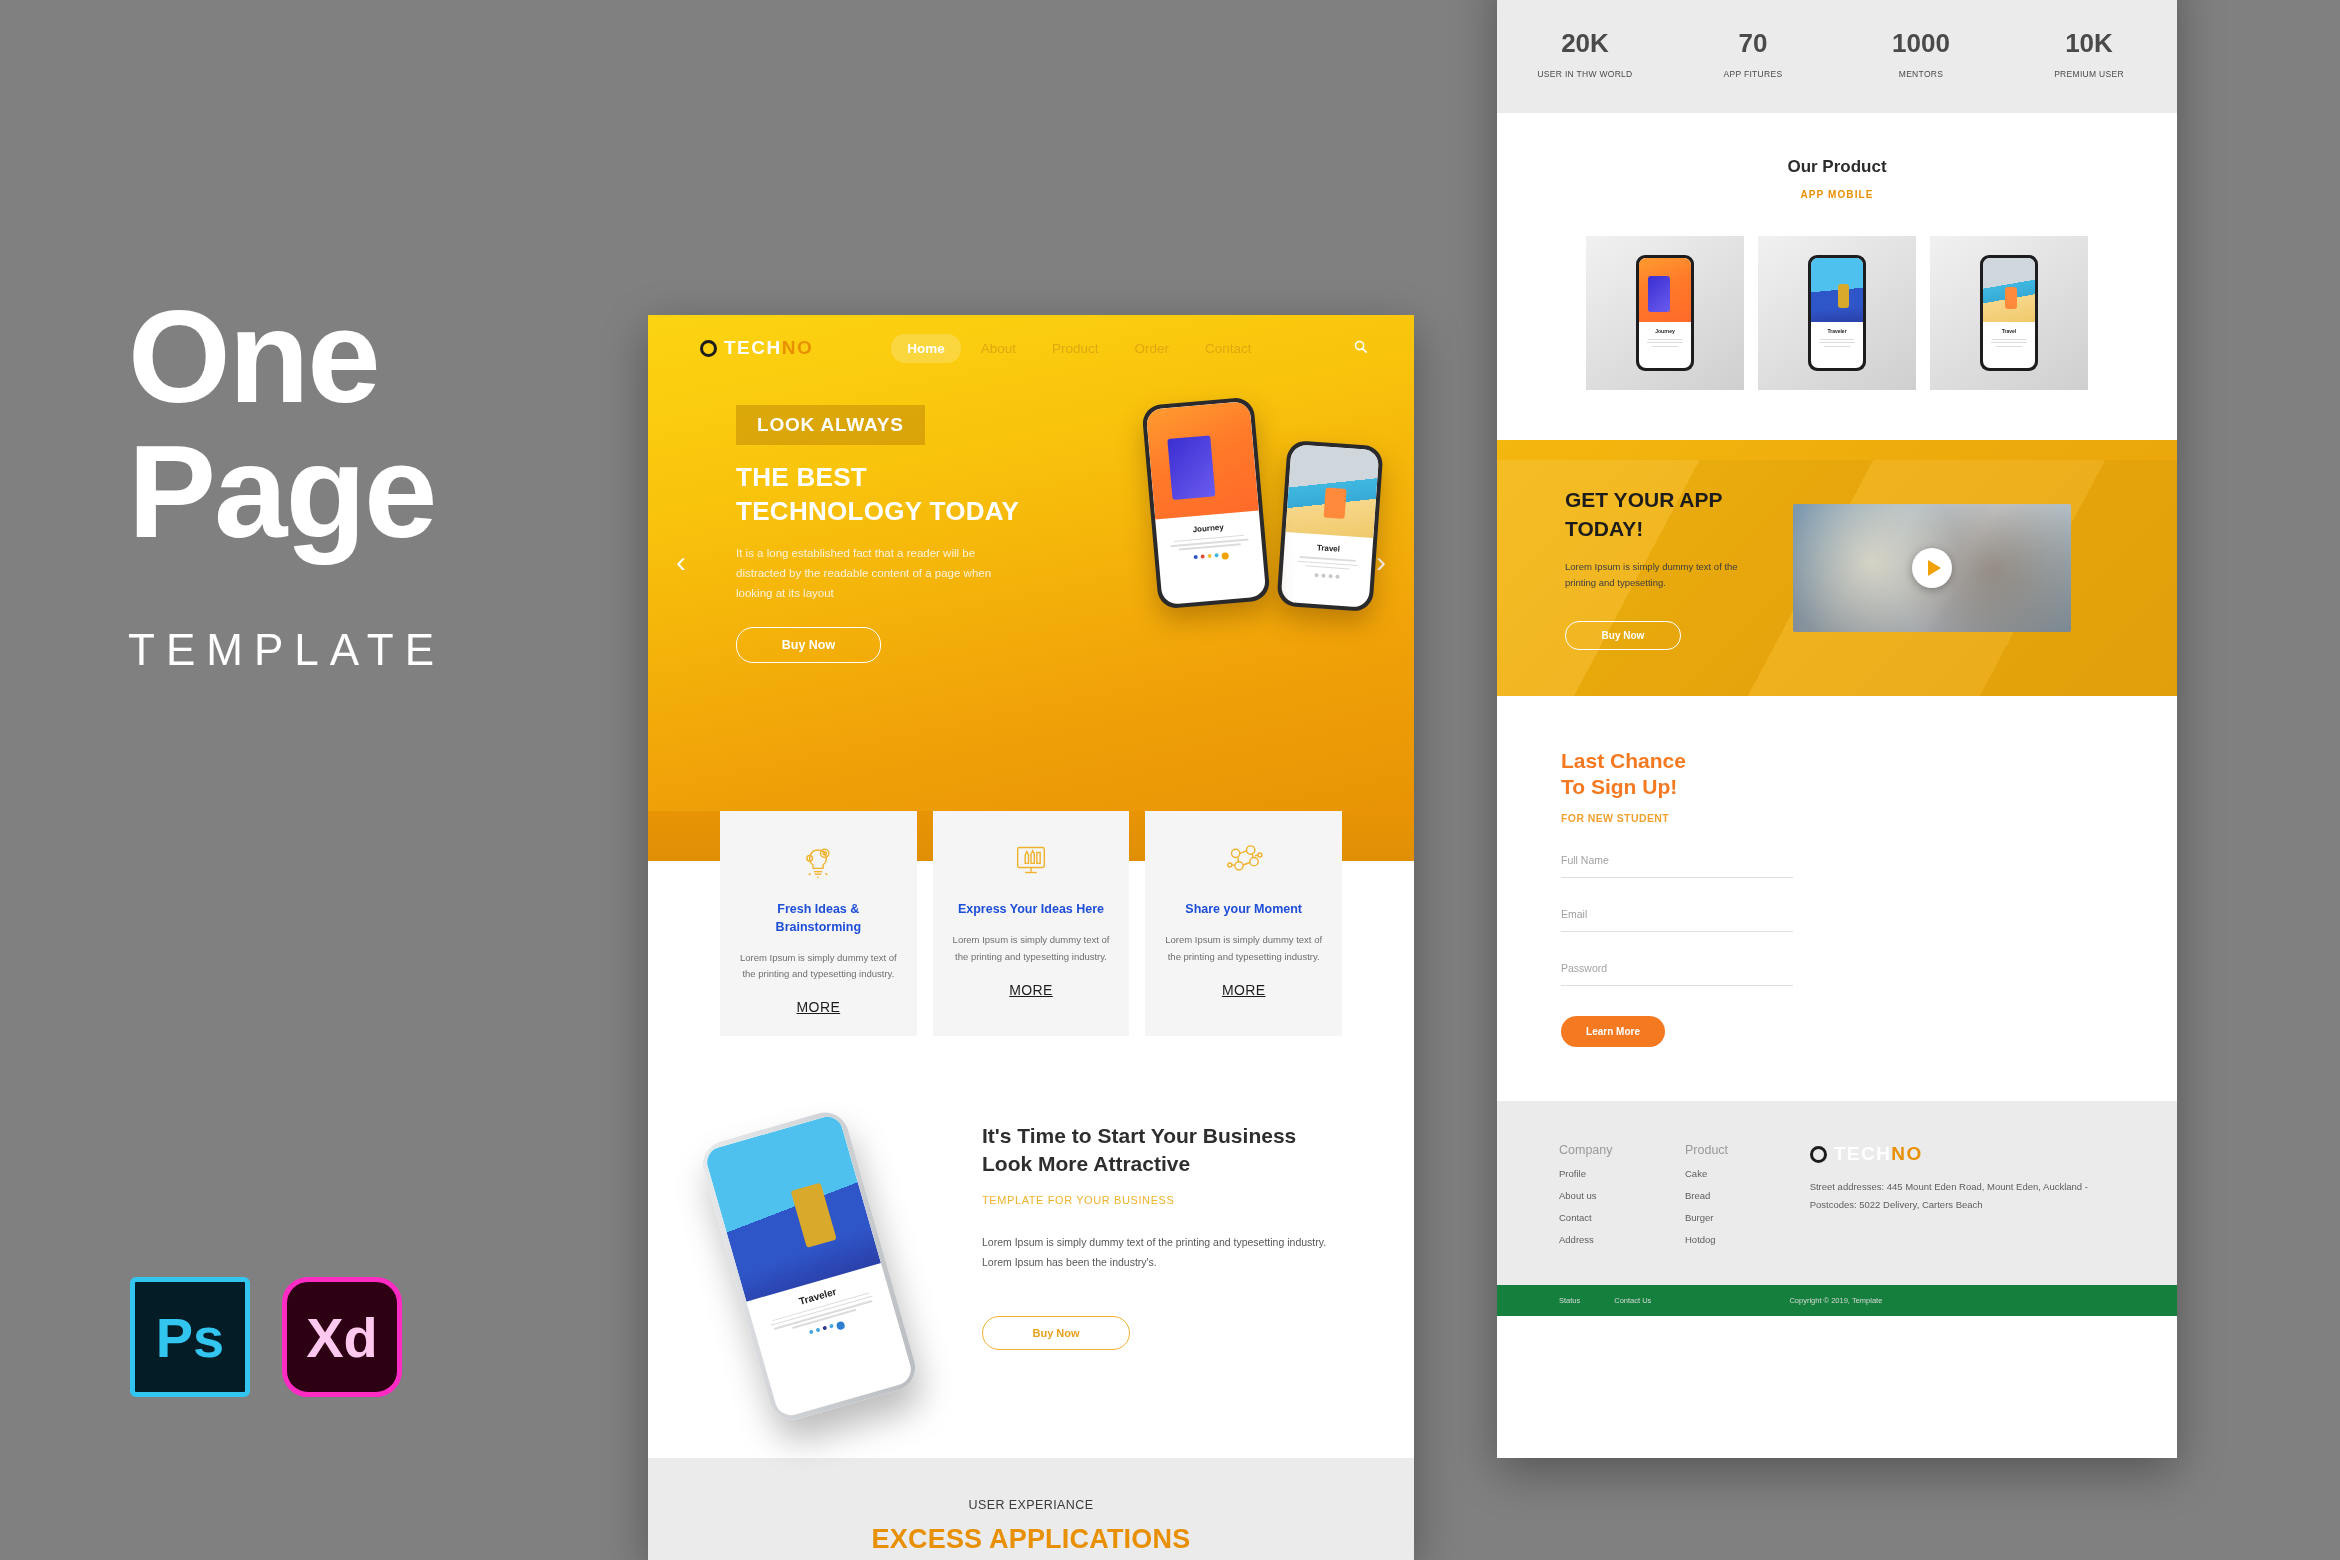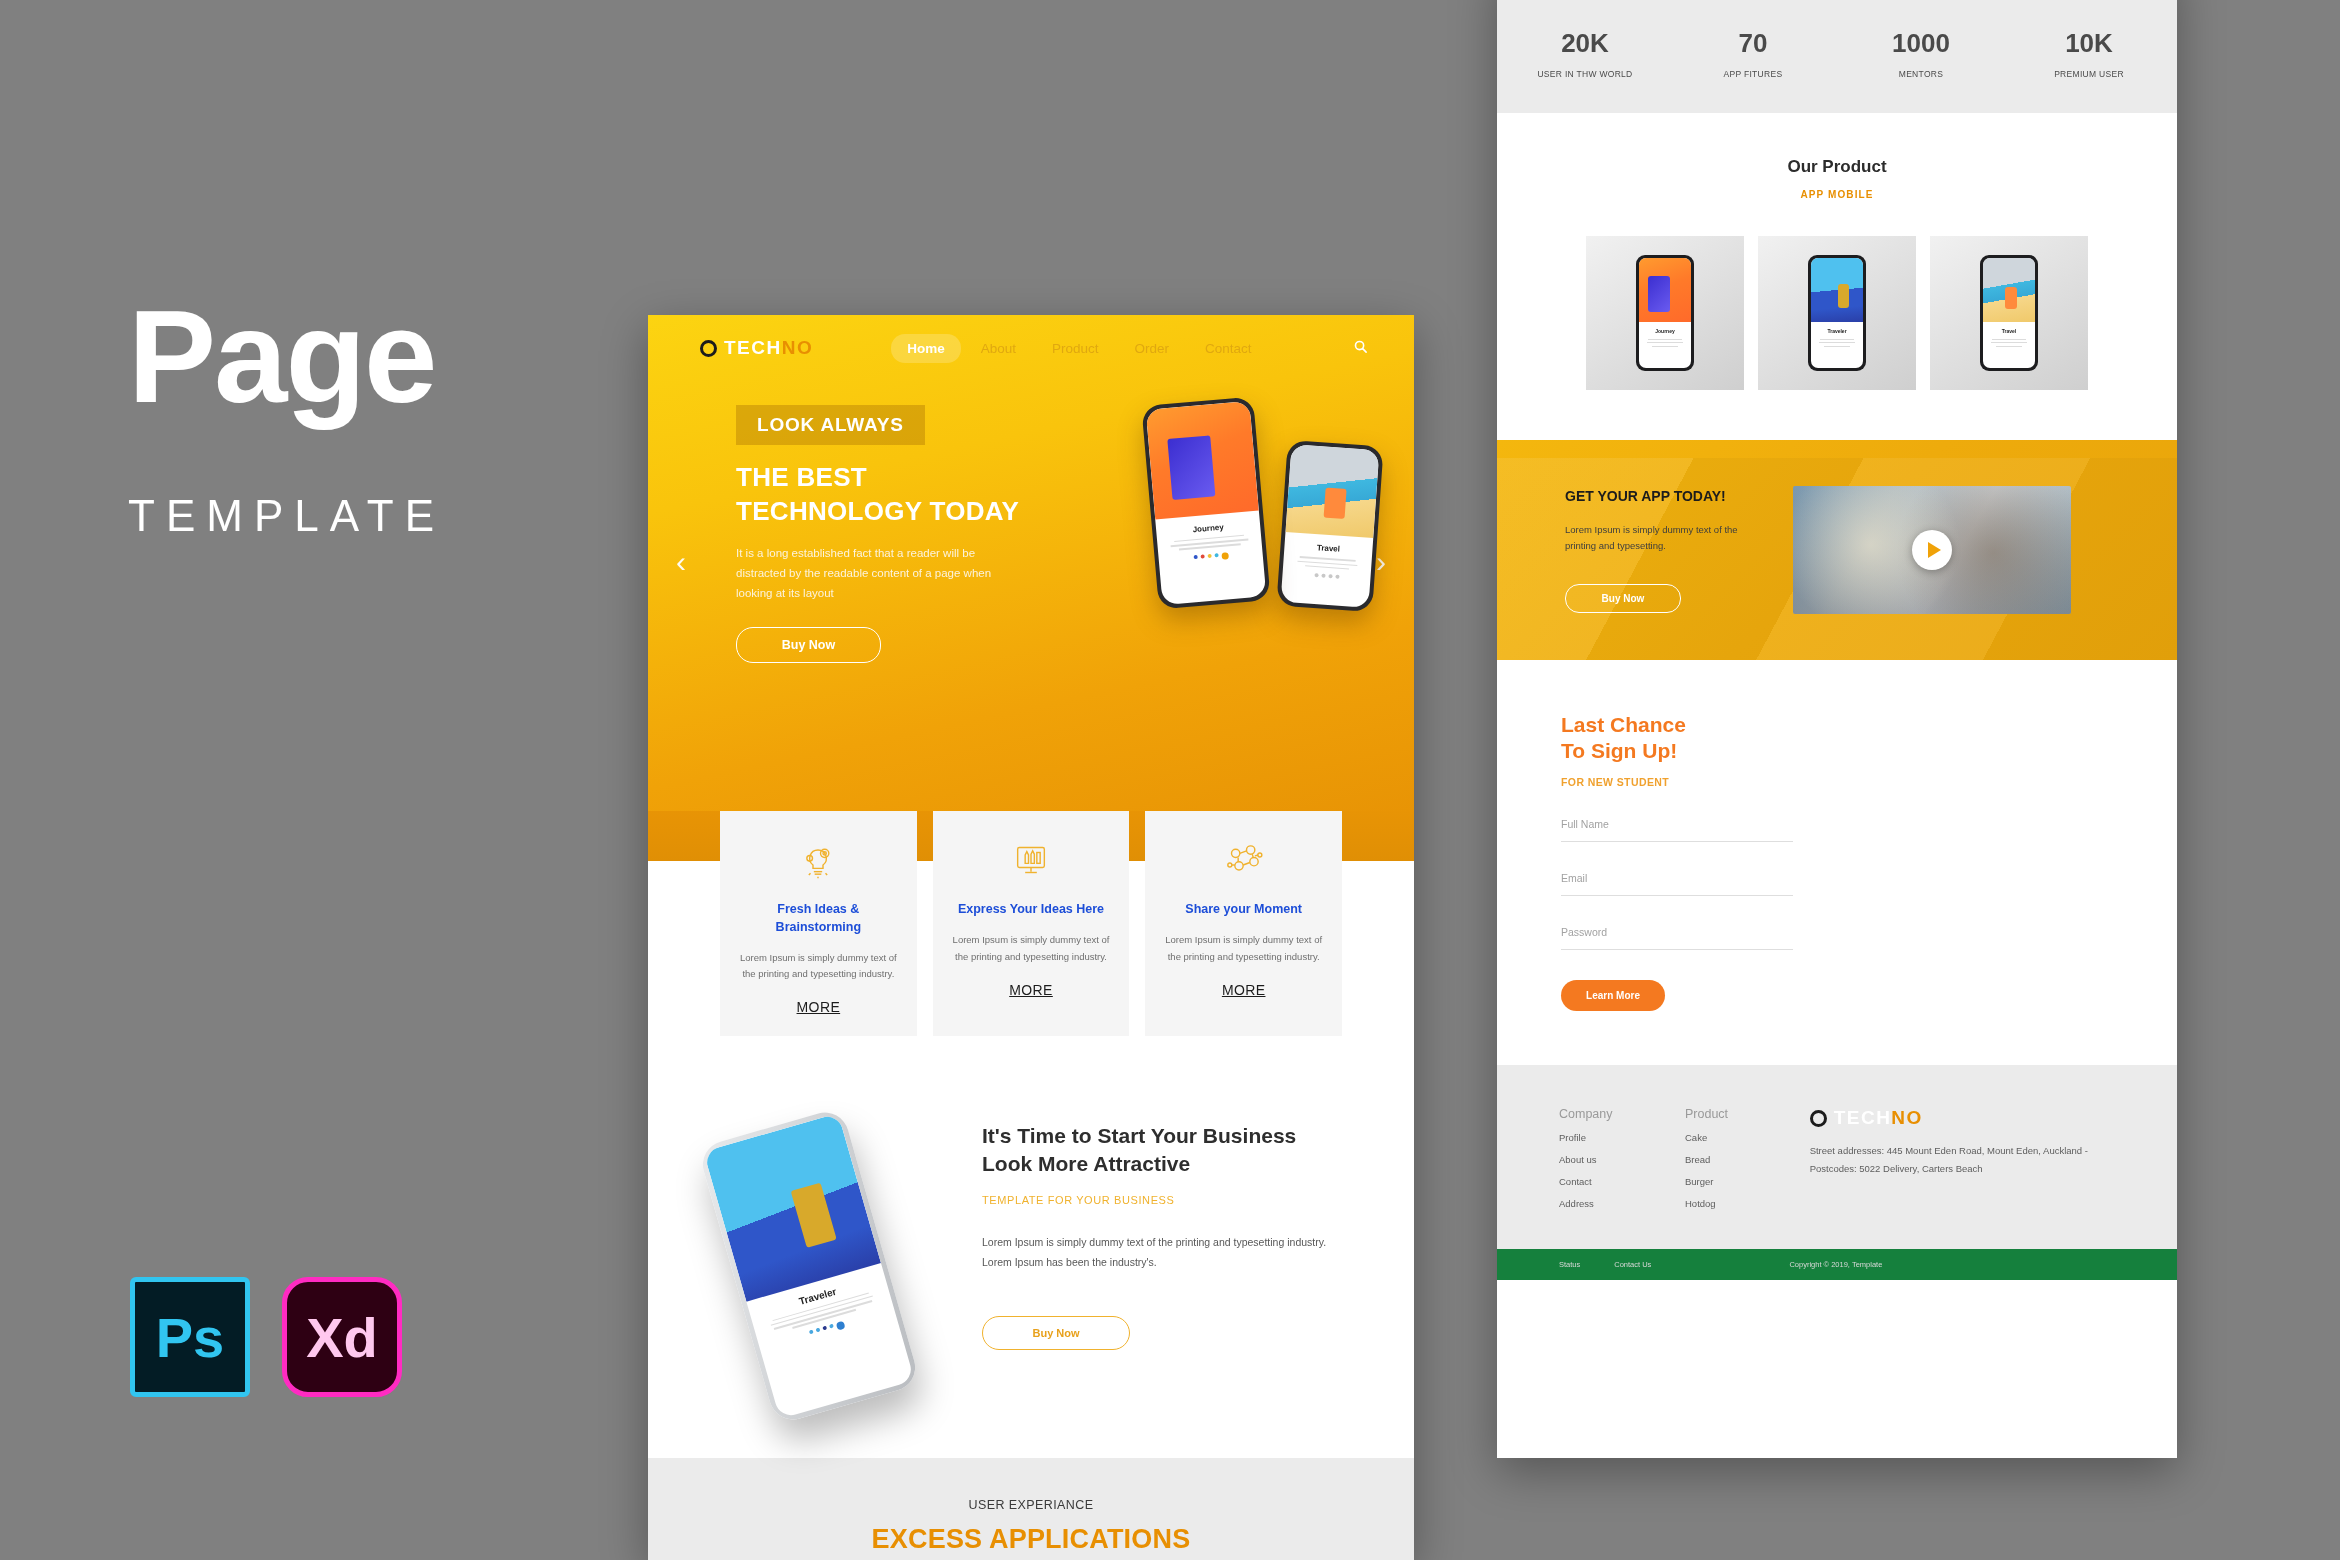--- a/index.html
+++ b/index.html
@@ -122,21 +122,21 @@
   .prod-tile { width: 158px; height: 154px; background: linear-gradient(145deg,#f1f1f1,#cfcfcf);
                display: flex; align-items: center; justify-content: center; }
   .tile-phone { width: 58px; height: 116px; background: #1d1d1f; border-radius: 9px; padding: 3px; }
 
   .cta { position: relative; background: linear-gradient(135deg,#f4b70e 0%,#eeab0c 50%,#e8a40a 100%);
          padding: 46px 0 46px 68px; overflow: hidden; }
   .cta:before { content:""; position:absolute; left:-10%; top:8%; width:120%; height:110%;
                 background: linear-gradient(118deg, rgba(255,255,255,0.09) 0 28%, rgba(0,0,0,0.035) 28% 46%, rgba(255,255,255,0.07) 46% 70%, rgba(0,0,0,0.03) 70%); }
   .cta-inner { position: relative; display: flex; align-items: center; gap: 28px; }
   .cta-left { width: 200px; }
-  .cta-h { font-size: 14px; font-weight: bold; color: #1c1c1c; line-height: 1.38; }
+  .cta-h { font-size: 21px; font-weight: bold; color: #1c1c1c; line-height: 1.38; }
   .cta-p { font-size: 9.5px; color: #3e3e3e; line-height: 1.7; margin-top: 15px; }
   .cta-btn { display: inline-block; margin-top: 30px; border: 1.4px solid #ffffff; color: #ffffff;
              font-size: 10px; font-weight: bold; width: 116px; text-align: center; padding: 8px 0; border-radius: 14px; }
   .video { position: relative; width: 278px; height: 128px; border-radius: 2px; overflow: hidden;
            background: linear-gradient(120deg,#7fa0b8 0%,#b9c6cc 30%,#d8dde0 58%,#9fb3bd 100%); }
   .video:before { content:""; position:absolute; inset:0;
            background: radial-gradient(circle at 28% 46%, rgba(255,244,214,0.55), transparent 42%),
                        radial-gradient(circle at 72% 52%, rgba(120,95,70,0.45), transparent 46%),
                        linear-gradient(180deg, rgba(60,60,70,0.08), rgba(40,40,50,0.30)); }
   .play { position: absolute; left: 50%; top: 50%; transform: translate(-50%,-50%);
@@ -179,20 +179,21 @@
   .f-brand .logo-txt .w { color: #ffffff; }
   .f-addr { font-size: 9.5px; color: #5e5e5e; line-height: 1.85; margin-top: 13px; }
   .copybar { background: #15803d; display: flex; align-items: center; padding: 11px 62px; }
   .cb-link { font-size: 7.5px; color: #d8d8d8; margin-right: 34px; }
   .cb-right { font-size: 7.5px; color: #d8d8d8; margin-left: 104px; }
 </style>
 </head>
 <body>
 
 <div class="promo">
+  <div class="promo-line">One</div>
   <div class="promo-line">Page</div>
   <div class="promo-sub">TEMPLATE</div>
 </div>
 
 <div class="badges">
   <div class="badge ps">Ps</div>
   <div class="badge xd">Xd</div>
 </div>
 
 <div class="page page-left">

